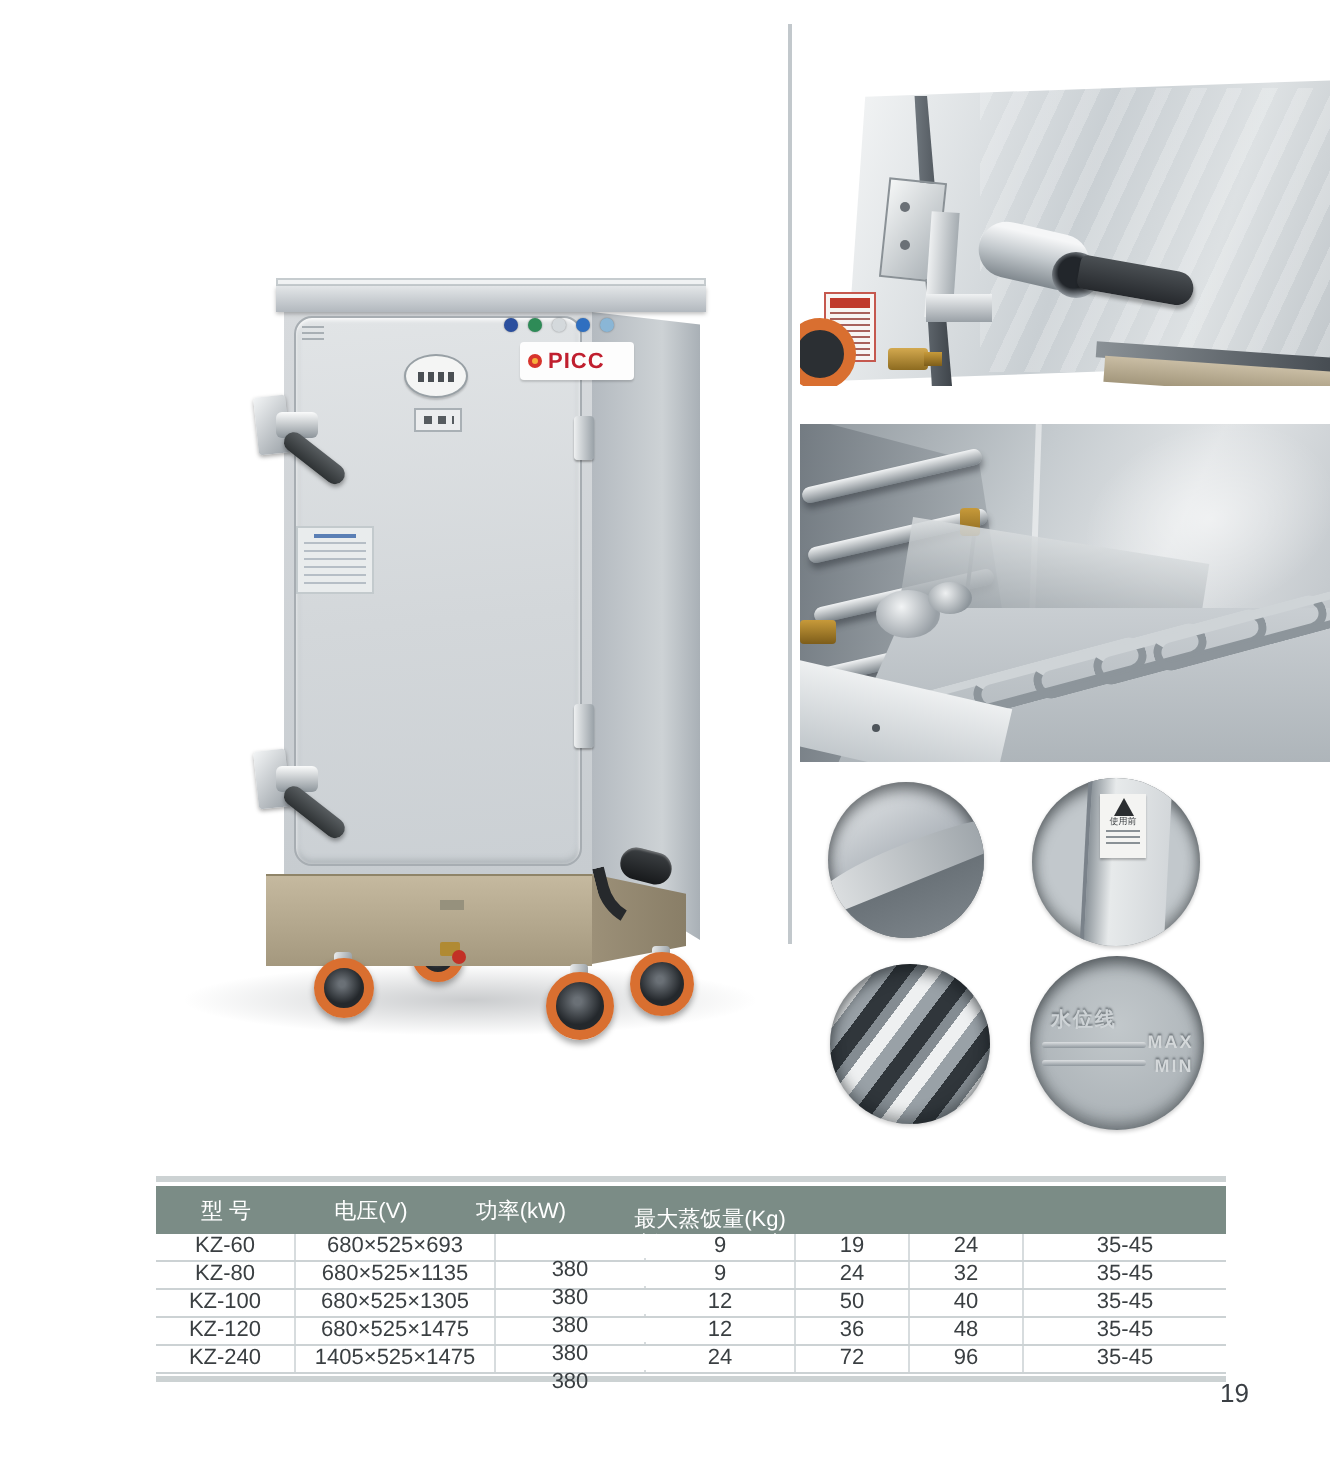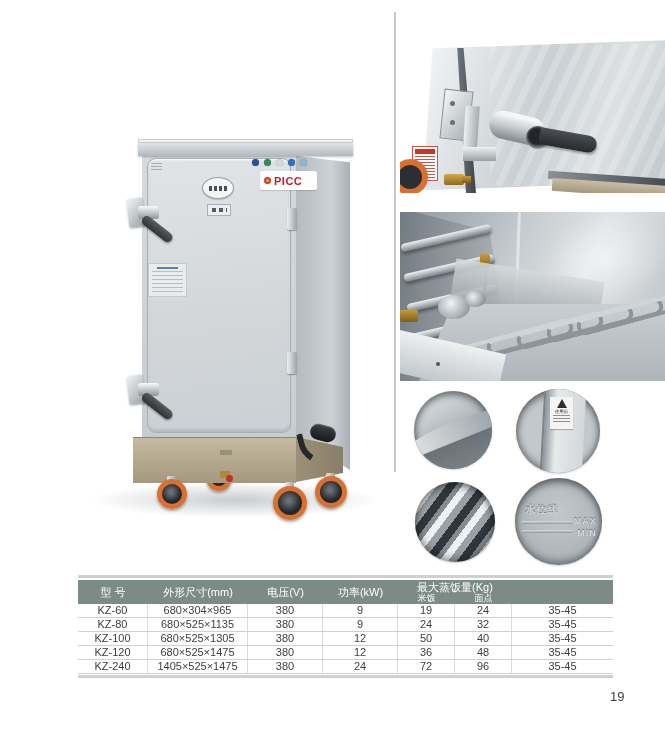--- a/index.html
+++ b/index.html
@@ -205,36 +205,36 @@
     color:#ced3d6; text-shadow:0 -1px 1px rgba(90,97,103,.8); letter-spacing:1px; }
   .c4-line { position:absolute; left:7%; width:60%; height:3px; border-radius:2px;
     background:linear-gradient(180deg,#dde0e2,#8f979d); }
   .c4-line1 { top:49%; } .c4-line2 { top:60%; }
   .c4-max { position:absolute; right:6%; top:44%; font-size:9px; font-weight:bold;
     color:#d4d8da; text-shadow:0 -1px 1px rgba(90,97,103,.8); letter-spacing:1px; }
   .c4-min { position:absolute; right:6%; top:57%; font-size:9px; font-weight:bold;
     color:#d4d8da; text-shadow:0 -1px 1px rgba(90,97,103,.8); letter-spacing:1px; }
 
   
-  .spec-table { left:78px; top:575px; width:535px; }
+  .spec-table { left:78px; top:588px; width:535px; }
   .tbl-topstrip { height:3px; background:#ccd2d3; margin-bottom:2px; }
   .tbl-bottomstrip { height:3px; background:#ccd2d3; margin-top:1px; }
   .tbl-header { display:flex; background:#7b8c86; color:#fff; height:24px; font-size:11px; }
   .th { display:flex; align-items:center; justify-content:center; }
   .th-model{width:70px;} .th-dims{width:100px;} .th-volt{width:75px;} .th-power{width:75px;}
-  .th-cap{width:114px; flex-direction:column; justify-content:flex-start; padding-top:1px;}
+  .th-cap{width:114px; flex-direction:column; justify-content:flex-start; padding-top:11px;}
   .th-time{width:101px;}
   .th-cap-main{ font-size:11px; line-height:12px; }
   .th-cap-sub{ display:flex; width:100%; font-size:9px; line-height:10px; }
   .th-cap-sub span{ width:57px; text-align:center; }
   .tbl-row { display:flex; height:14px; line-height:13px; font-size:11px; color:#3a3f42;
     background:#fff; border-bottom:1px solid #ccd2d4; }
   .td { text-align:center; border-right:1px solid #d7dcde; }
   .td:last-child { border-right:none; }
-  .td-model{width:70px;} .td-dims{width:100px;} .td-volt{width:75px;} .td-power{width:75px;}
+  .td-model{width:70px;} .td-dims{width:100px;} .td-volt{width:75px;margin-top:12px;} .td-power{width:75px;}
   .td-rice{width:57px;} .td-pastry{width:57px;} .td-time{width:101px;}
 
   .page-number { left:610px; top:689px; font-size:13px; color:#3a3f44; }
 </style>
 </head>
 <body>
 
 <div class="abs v-rule"></div>
 
 <div class="abs main-photo">
@@ -370,35 +370,34 @@
   <div class="c4-line c4-line1"></div>
   <div class="c4-line c4-line2"></div>
   <div class="c4-max">MAX</div>
   <div class="c4-min">MIN</div>
 </div>
 
 <div class="abs spec-table">
   <div class="tbl-topstrip"></div>
   <div class="tbl-header">
     <div class="th th-model">型 号</div>
-    <div class="th th-dims">外形尺寸(mm)</div>
     <div class="th th-volt">电压(V)</div>
     <div class="th th-power">功率(kW)</div>
     <div class="th th-cap">
       <div class="th-cap-main">最大蒸饭量(Kg)</div>
       <div class="th-cap-sub">
         <span>米饭</span>
         <span>面点</span>
       </div>
     </div>
   </div>
 
   <div class="tbl-row">
     <div class="td td-model">KZ-60</div>
-    <div class="td td-dims">680×304×965</div>
+    <div class="td td-dims">680×525×693</div>
     <div class="td td-volt">380</div>
     <div class="td td-power">9</div>
     <div class="td td-rice">19</div>
     <div class="td td-pastry">24</div>
     <div class="td td-time">35-45</div>
   </div>
   <div class="tbl-row">
     <div class="td td-model">KZ-80</div>
     <div class="td td-dims">680×525×1135</div>
     <div class="td td-volt">380</div>

